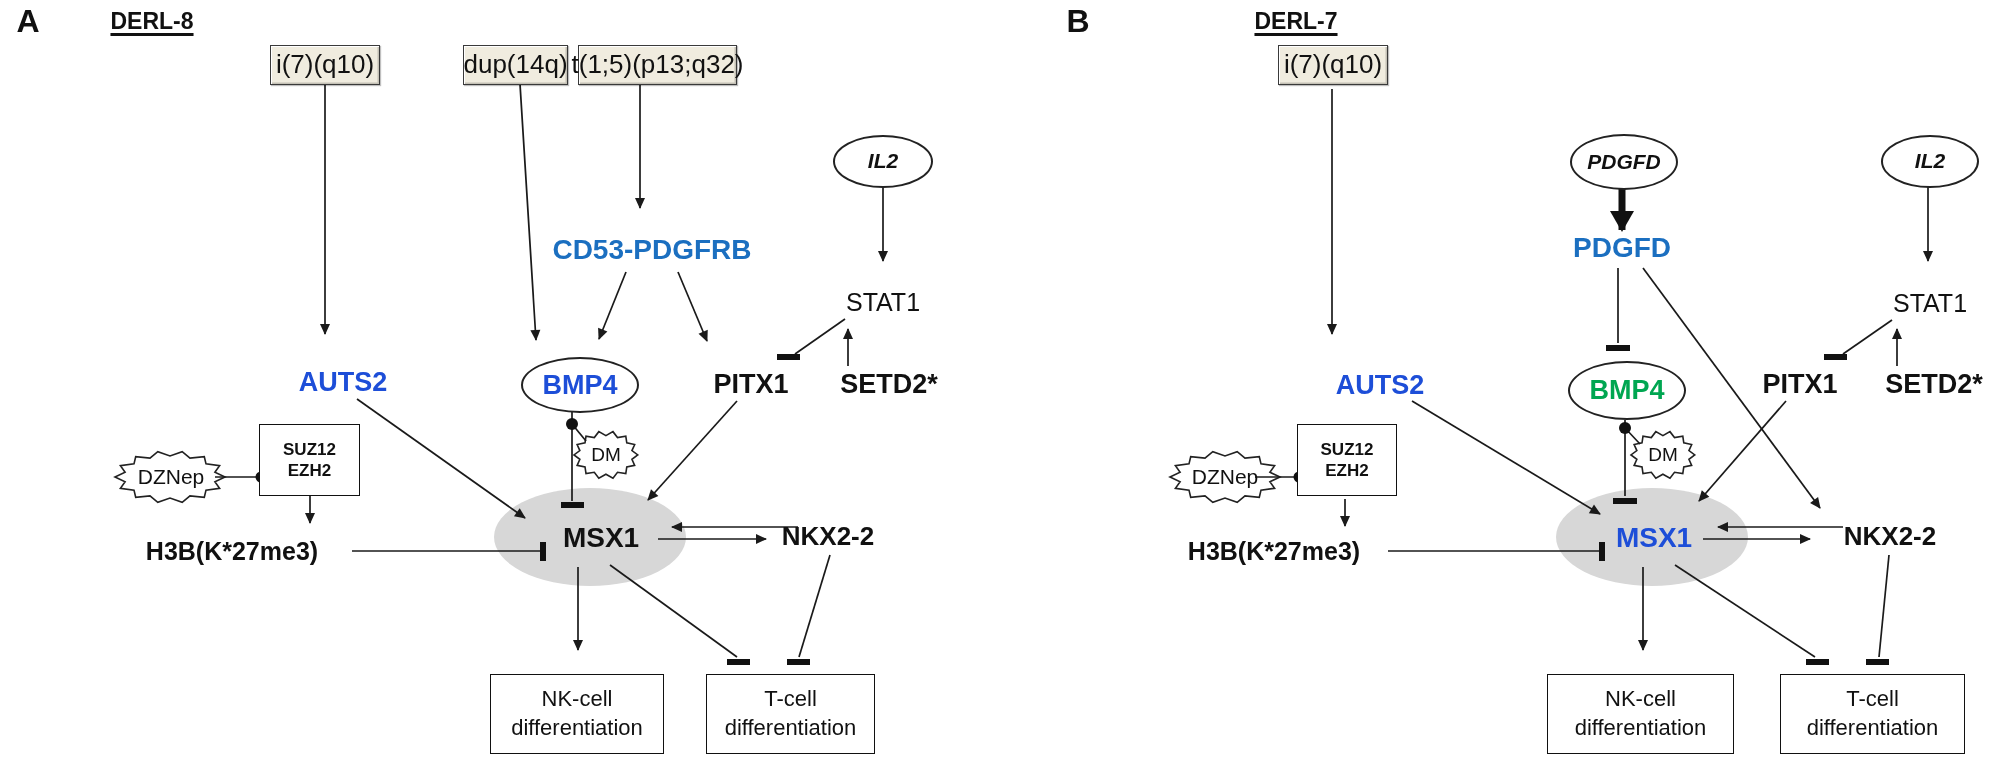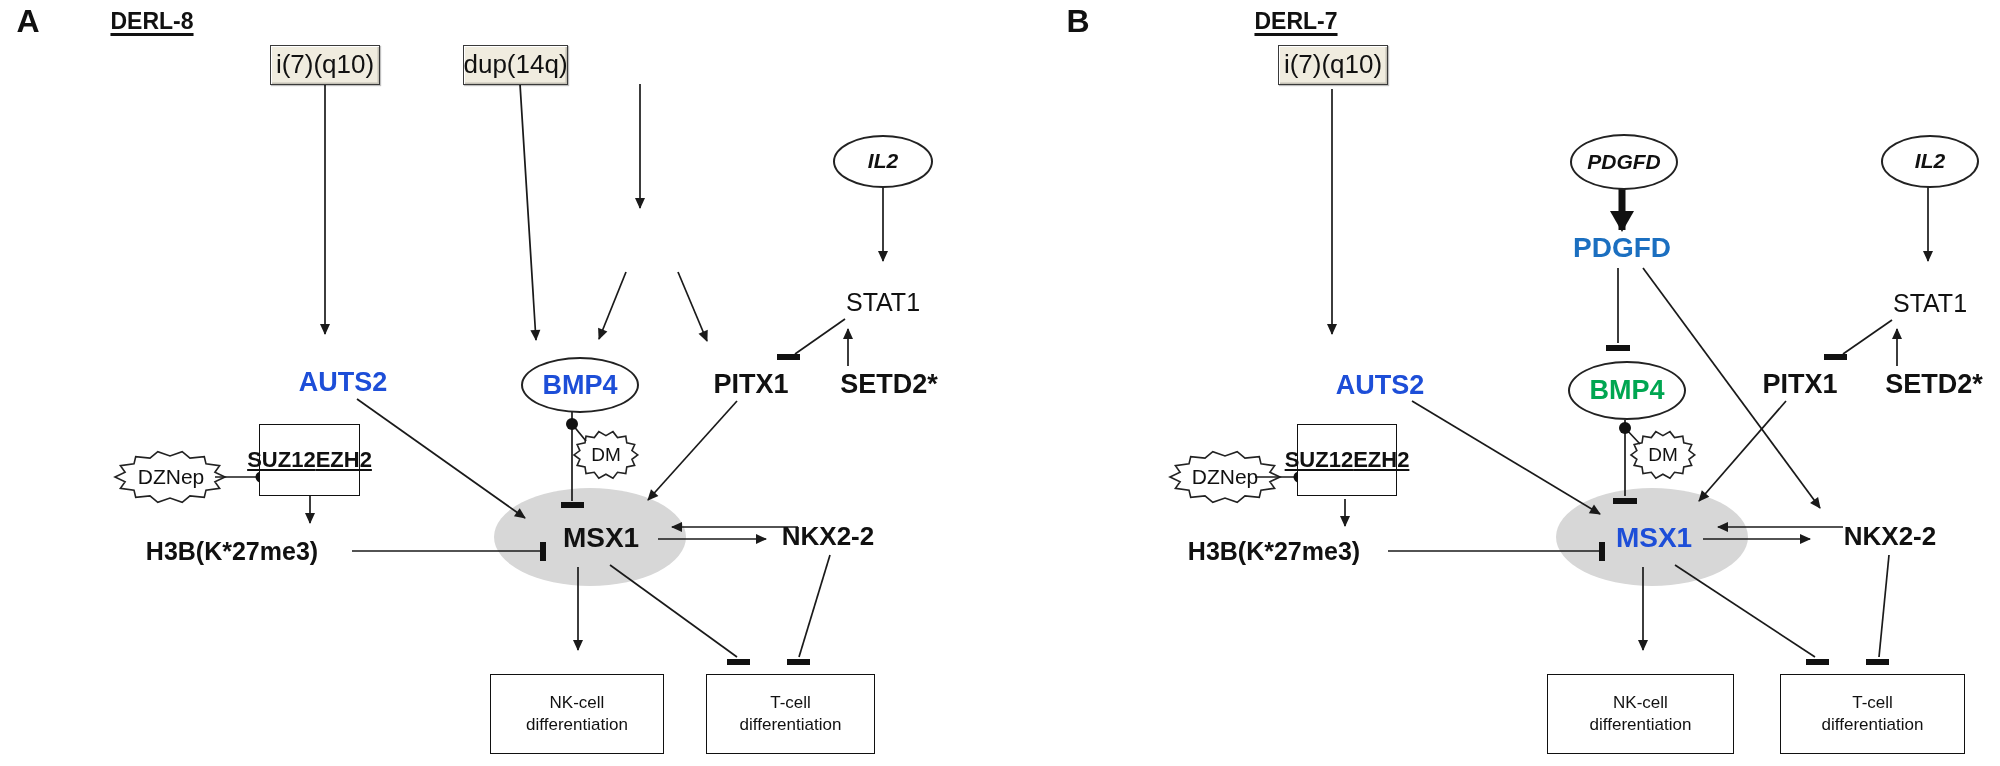--- a/index.html
+++ b/index.html
@@ -16,22 +16,22 @@
   .gene{font-size:27px;font-weight:bold;}
   .big{font-size:28px;font-weight:bold;}
   .red{color:#1d4ed8;}
   .green{color:#00a651;}
   .blue{color:#1b6fc0;}
   .plain{font-size:25px;font-weight:normal;}
   .small{font-size:21px;font-weight:normal;}
   .oval{border:2px solid #222;border-radius:50%;background:#fff;}
   .blob{position:absolute;background:#d7d7d7;border-radius:50%;z-index:1;}
   .wbox{background:#fff;border:1.7px solid #111;}
-  .prc2{flex-direction:row;font-size:22px;font-weight:bold;line-height:1.25;text-decoration:underline;}
-  .diffbox{flex-direction:column;font-size:17px;line-height:1.3;}
+  .prc2{flex-direction:column;font-size:17px;font-weight:bold;line-height:1.25;}
+  .diffbox{flex-direction:column;font-size:22px;line-height:1.3;}
   .il2{font-size:21px;font-weight:bold;font-style:italic;}
 </style>
 </head>
 <body>
 
 <div class="stage">
 
   <div class="blob" style="left:494px;top:488px;width:192px;height:98px;"></div>
   <div class="blob" style="left:1556px;top:488px;width:192px;height:98px;"></div>
 
@@ -114,21 +114,23 @@
     <circle cx="572" cy="424" r="6" fill="#111"></circle>
     <circle cx="1299" cy="477" r="5.5" fill="#111"></circle>
     <circle cx="1625" cy="428" r="6" fill="#111"></circle>
   </svg>
 
   <div class="node panel-label" style="left:6px;top:2px;width:44px;height:40px;">A</div>
   <div class="node title" style="left:96px;top:6px;width:112px;height:30px;">DERL-8</div>
 
   <div class="node abox" style="left:270px;top:45px;width:108px;height:38px;">i(7)(q10)</div>
   <div class="node abox" style="left:463px;top:45px;width:103px;height:38px;">dup(14q)</div>
-
+  <div class="node abox" style="left:578px;top:45px;width:157px;height:38px;">t(1;5)(p13;q32)</div>
+
+  <div class="node big blue" style="left:538px;top:234px;width:228px;height:32px;">CD53-PDGFRB</div>
   <div class="node gene red" style="left:283px;top:367px;width:120px;height:30px;">AUTS2</div>
 
   <div class="node oval" style="left:521px;top:357px;width:114px;height:52px;">
     <span class="gene red">BMP4</span>
   </div>
 
   <div class="node gene" style="left:695px;top:369px;width:112px;height:30px;">PITX1</div>
   <div class="node gene" style="left:828px;top:369px;width:122px;height:30px;">SETD2*</div>
 
   <div class="node oval" style="left:833px;top:135px;width:96px;height:49px;">

